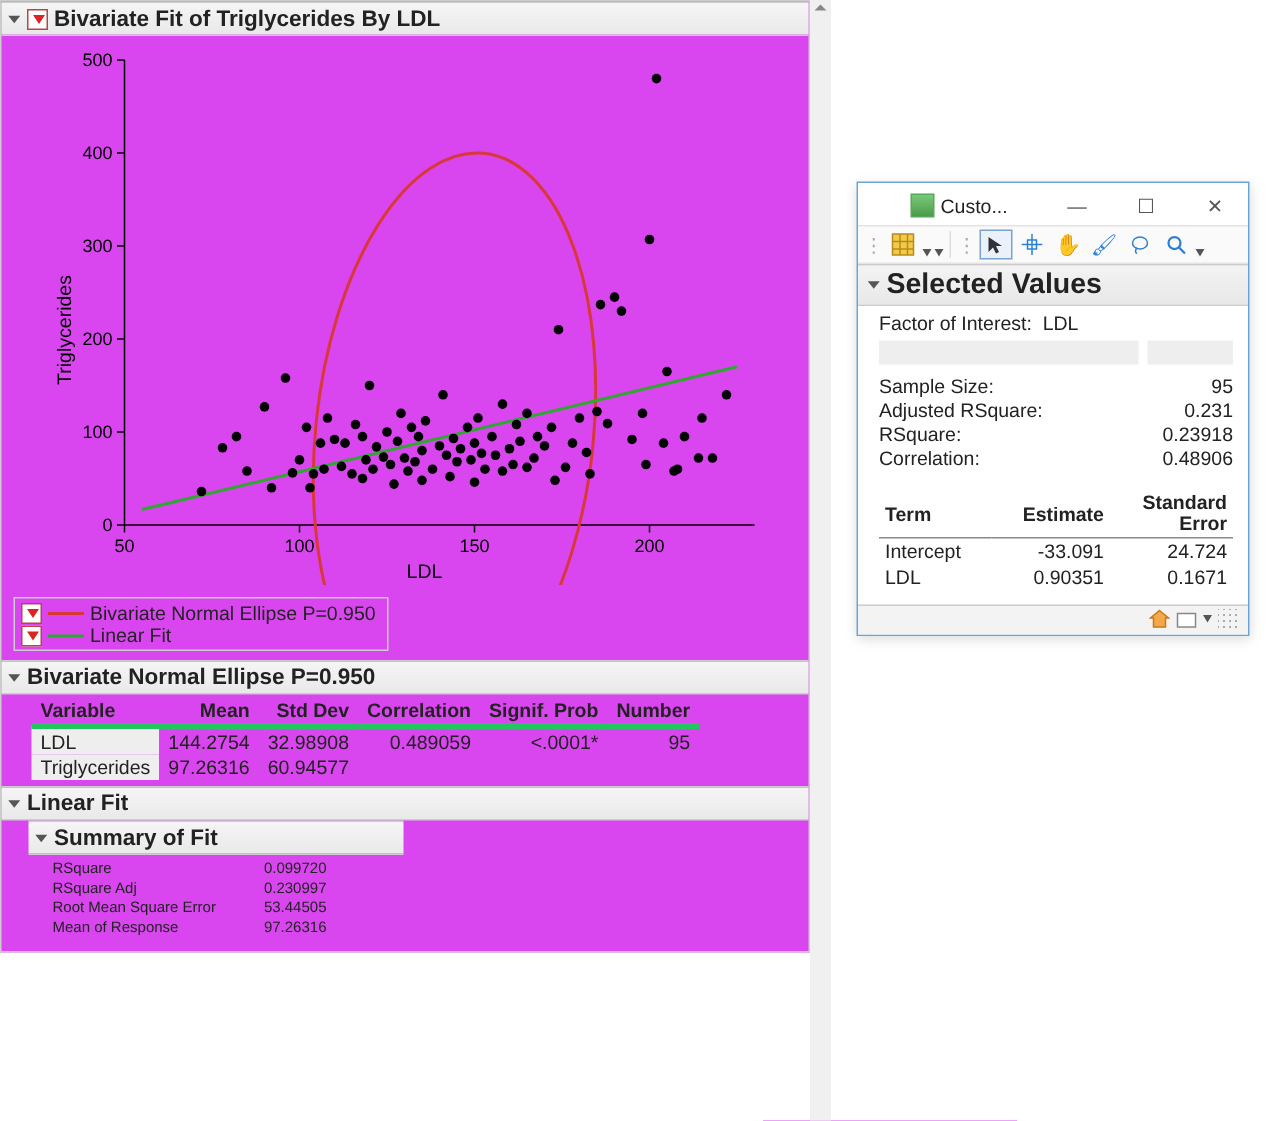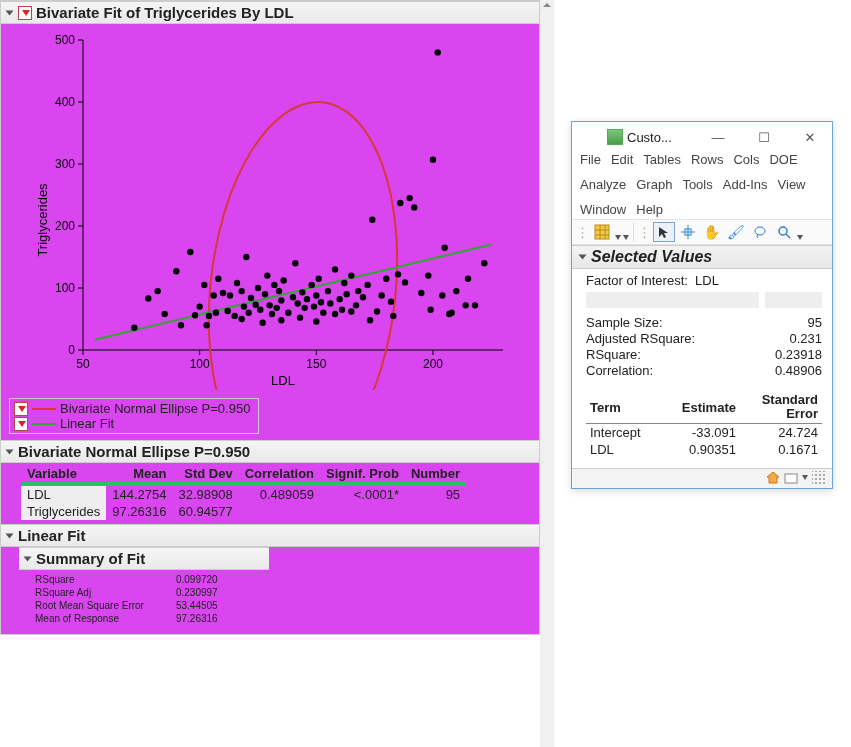--- a/index.html
+++ b/index.html
@@ -41,21 +41,21 @@
   .winbtns { margin-left: auto; display: flex; gap: 10px; }
   .winbtn { width: 36px; height: 22px; display: flex; align-items: center; justify-content: center; color: #555; font-size: 13px; }
   .menubar { display: flex; flex-wrap: wrap; gap: 10px; padding: 2px 8px 2px 8px; font-size: 13px; color: #444; }
   .menubar span { white-space: nowrap; }
   .toolbar { display: flex; align-items: center; gap: 2px; padding: 2px 4px; border-top: 1px solid #e4e4e4; border-bottom: 1px solid #e4e4e4; background: #fafafa; }
   .tbtn { width: 22px; height: 20px; display: flex; align-items: center; justify-content: center; font-size: 14px; }
   .tbtn.sel { border: 1px solid #7aa3d0; background: #eaf1fb; }
   .tinytri { width:0;height:0;border-top:5px solid #555;border-left:3px solid transparent;border-right:3px solid transparent;align-self:flex-end;margin-bottom:2px;}
   .sep { width: 1px; height: 18px; background: #ddd; margin: 0 2px;}
 
-  .selvals-hdr { background: linear-gradient(#f3f3f3,#e8e8e8); border-top: 1px solid #ccc; border-bottom: 1px solid #ccc; padding: 2px 6px; display: flex; align-items: center; gap:4px; font-weight: bold; font-size: 16px; font-style: italic;}
+  .selvals-hdr { background: linear-gradient(#f3f3f3,#e8e8e8); border-top: 1px solid #ccc; border-bottom: 1px solid #ccc; padding: 2px 6px; display: flex; align-items: center; gap:4px; font-weight: bold; font-size: 19px;}
   .selvals { padding: 4px 10px 10px 14px; font-size: 13px; }
   .kv { display: flex; justify-content: space-between; margin: 1px 0; }
   .kv .label { }
   .kv .value { text-align: right; min-width: 70px;}
   .grey-box { background: #eee; height: 16px; margin: 2px 0 6px 0; }
 
   table.term { width: 100%; border-collapse: collapse; margin-top: 14px; font-size: 13px; }
   table.term th, table.term td { padding: 1px 4px; }
   table.term th { border-bottom: 1px solid #888; font-weight: bold; text-align: right;}
   table.term th.left, table.term td.left { text-align: left; }
@@ -298,35 +298,20 @@
 <div class="floater">
   <div class="titlebar">
     <span class="icon"></span>
     <span>Custo...</span>
     <div class="winbtns">
       <div class="winbtn">—</div>
       <div class="winbtn">☐</div>
       <div class="winbtn">✕</div>
     </div>
   </div>
-  <div class="menubar">
-    <span>File</span>
-    <span>Edit</span>
-    <span>Tables</span>
-    <span>Rows</span>
-    <span>Cols</span>
-    <span>DOE</span>
-    <span>Analyze</span>
-    <span>Graph</span>
-    <span>Tools</span>
-    <span>Add-Ins</span>
-    <span>View</span>
-    <span>Window</span>
-    <span>Help</span>
-  </div>
   <div class="toolbar">
     <span style="color:#aaa">⋮</span>
     <div class="tbtn">
         <svg width="16" height="16">
           <rect x="1" y="1" width="14" height="14" fill="#f4c94a" stroke="#b68c1a"></rect>
           <line x1="1" y1="6" x2="15" y2="6" stroke="#b68c1a"></line>
           <line x1="1" y1="11" x2="15" y2="11" stroke="#b68c1a"></line>
           <line x1="6" y1="1" x2="6" y2="15" stroke="#b68c1a"></line>
           <line x1="11" y1="1" x2="11" y2="15" stroke="#b68c1a"></line>
         </svg>

